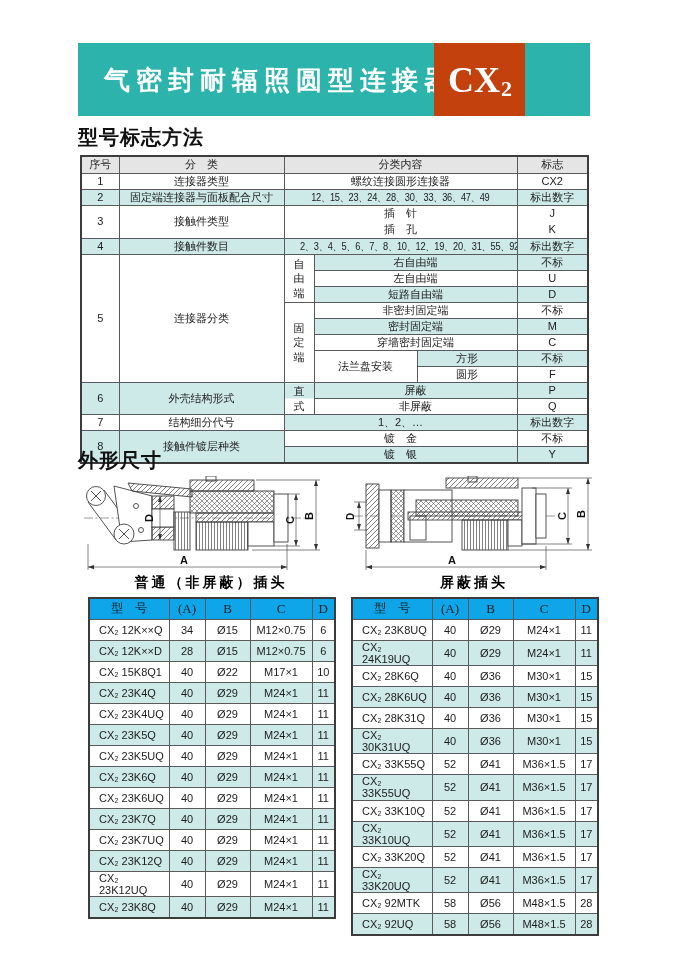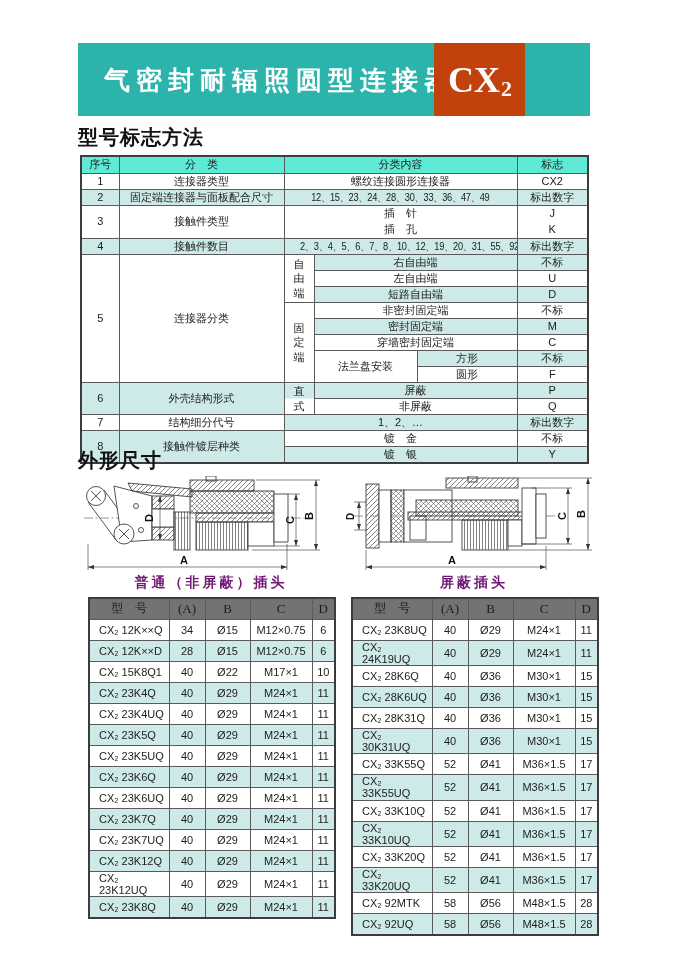--- a/index.html
+++ b/index.html
@@ -18,44 +18,44 @@
   
   .h1{position:absolute;left:78px;font-size:20px;font-weight:bold;letter-spacing:1px;color:#111;}
   #h-marking{top:124px;}
   #h-dims{top:447px;}
 
   
   table{border-collapse:collapse;table-layout:fixed;}
   .marking{position:absolute;left:80px;top:155px;width:507px;border:2px solid #3c3c3c;}
   .marking td{border:1px solid #5a5a5a;font-size:11px;text-align:center;vertical-align:middle;
     padding:0;height:15px;line-height:1.2;overflow:hidden;}
-  .marking tr.headrow td{background:#5eead4;height:16px;}
+  .marking tr.headrow td{background:#e5e5e5;height:16px;}
   td.c{background:#cde9e8;}
   td.grad{background:linear-gradient(to bottom,#cde9e8 0 50%,#ffffff 50% 100%);}
   .tall td{height:32px;}
   .vtext{width:12px;margin:0 auto;word-break:break-all;line-height:1.3;}
   .two-line div{line-height:1.45;}
   .squeeze{display:inline-block;transform:scaleX(0.88);transform-origin:center;white-space:nowrap;font-size:10.5px;letter-spacing:-0.3px;}
 
   
   .drawing{position:absolute;top:476px;}
   #draw-left{left:72px;}
   #draw-right{left:346px;}
   svg text{font-family:"Liberation Sans","DejaVu Sans",sans-serif;}
 
-  .caption{position:absolute;top:574px;font-size:14px;font-weight:bold;letter-spacing:3px;text-align:center;color:#701a75;}
+  .caption{position:absolute;top:574px;font-size:14px;font-weight:bold;letter-spacing:3px;text-align:center;color:#000000;}
   #cap-left{left:88px;width:246px;}
   #cap-right{left:351px;width:246px;}
 
   
   .spec{position:absolute;top:597px;width:246px;border:2px solid #3c3c3c;}
   #spec-left{left:88px;}
   #spec-right{left:351px;}
   .spec td{border:1px solid #5a5a5a;font-size:11px;height:20px;text-align:center;padding:0;line-height:1.1;overflow:hidden;}
-  .spec thead td{background:#737373;font-size:12px;}
+  .spec thead td{background:#0ea5e9;font-size:12px;}
   .spec thead td.hletter{font-family:"Liberation Serif","DejaVu Serif",serif;font-size:13px;}
   .spec tbody tr:nth-child(even){background:#cde9e8;}
   .spec td.model{text-align:left;padding-left:9px;}
 </style>
 </head>
 <body>
 
 <div class="sheet">
 
   <div class="banner">

